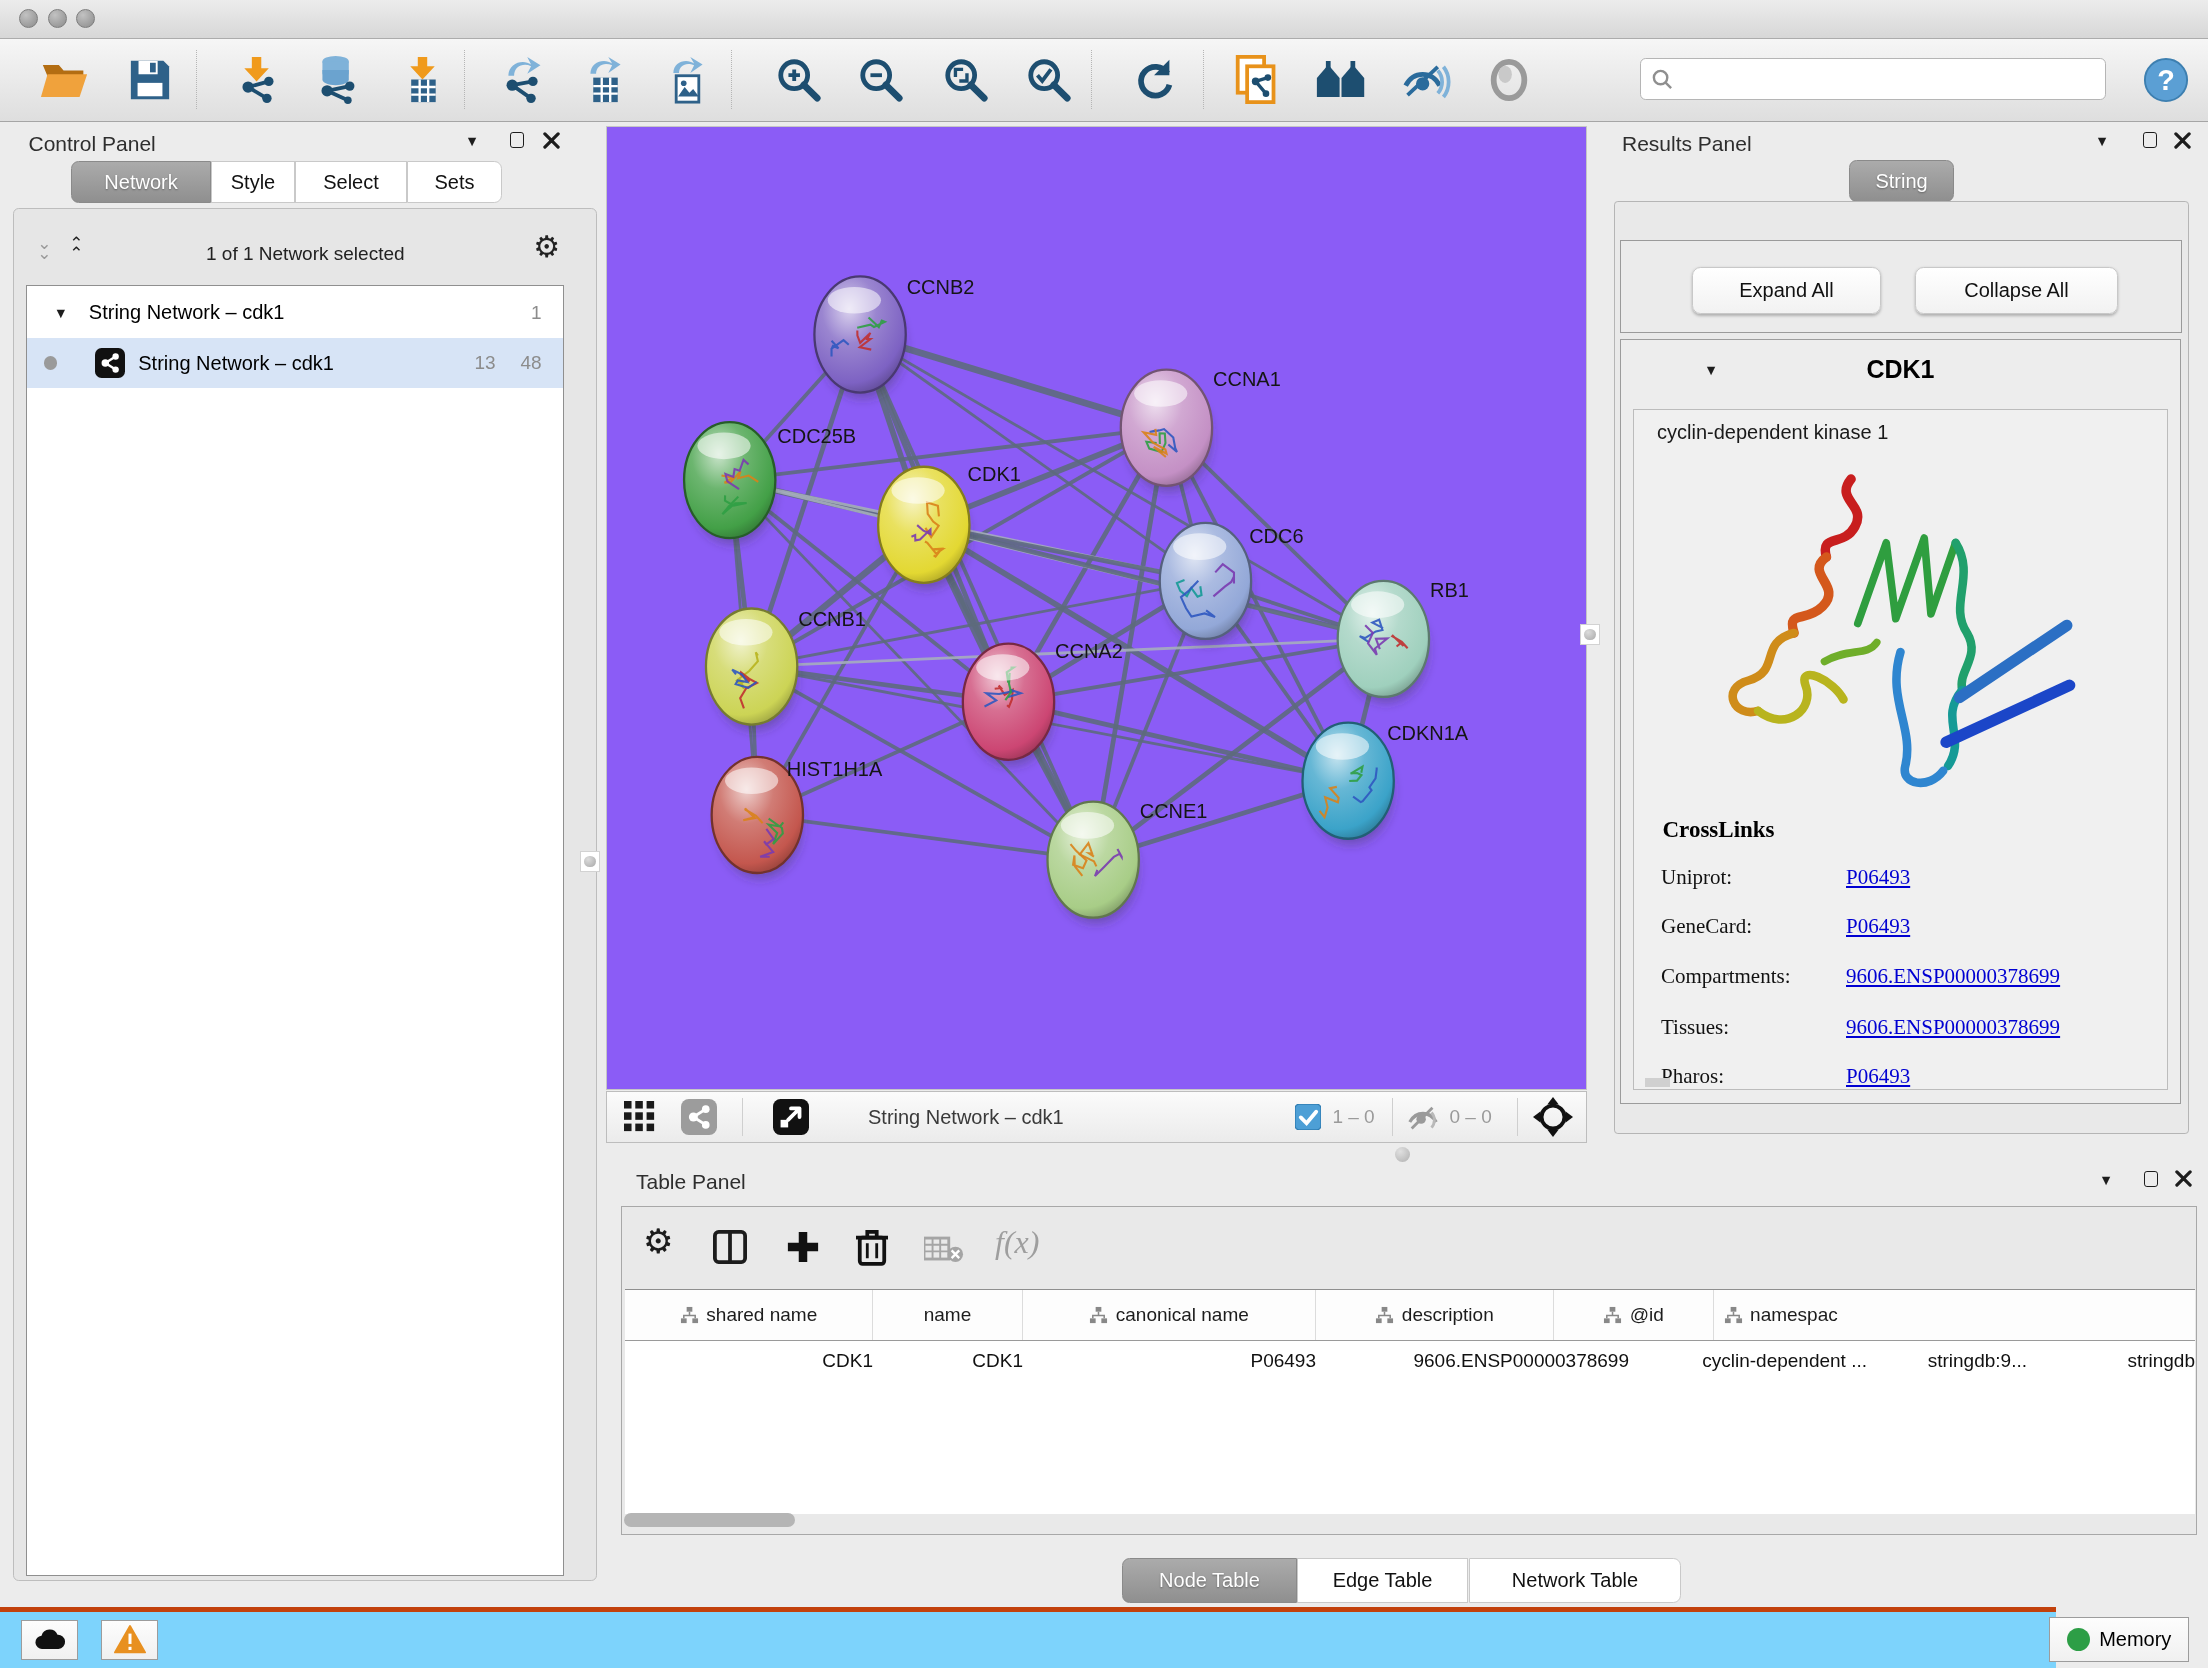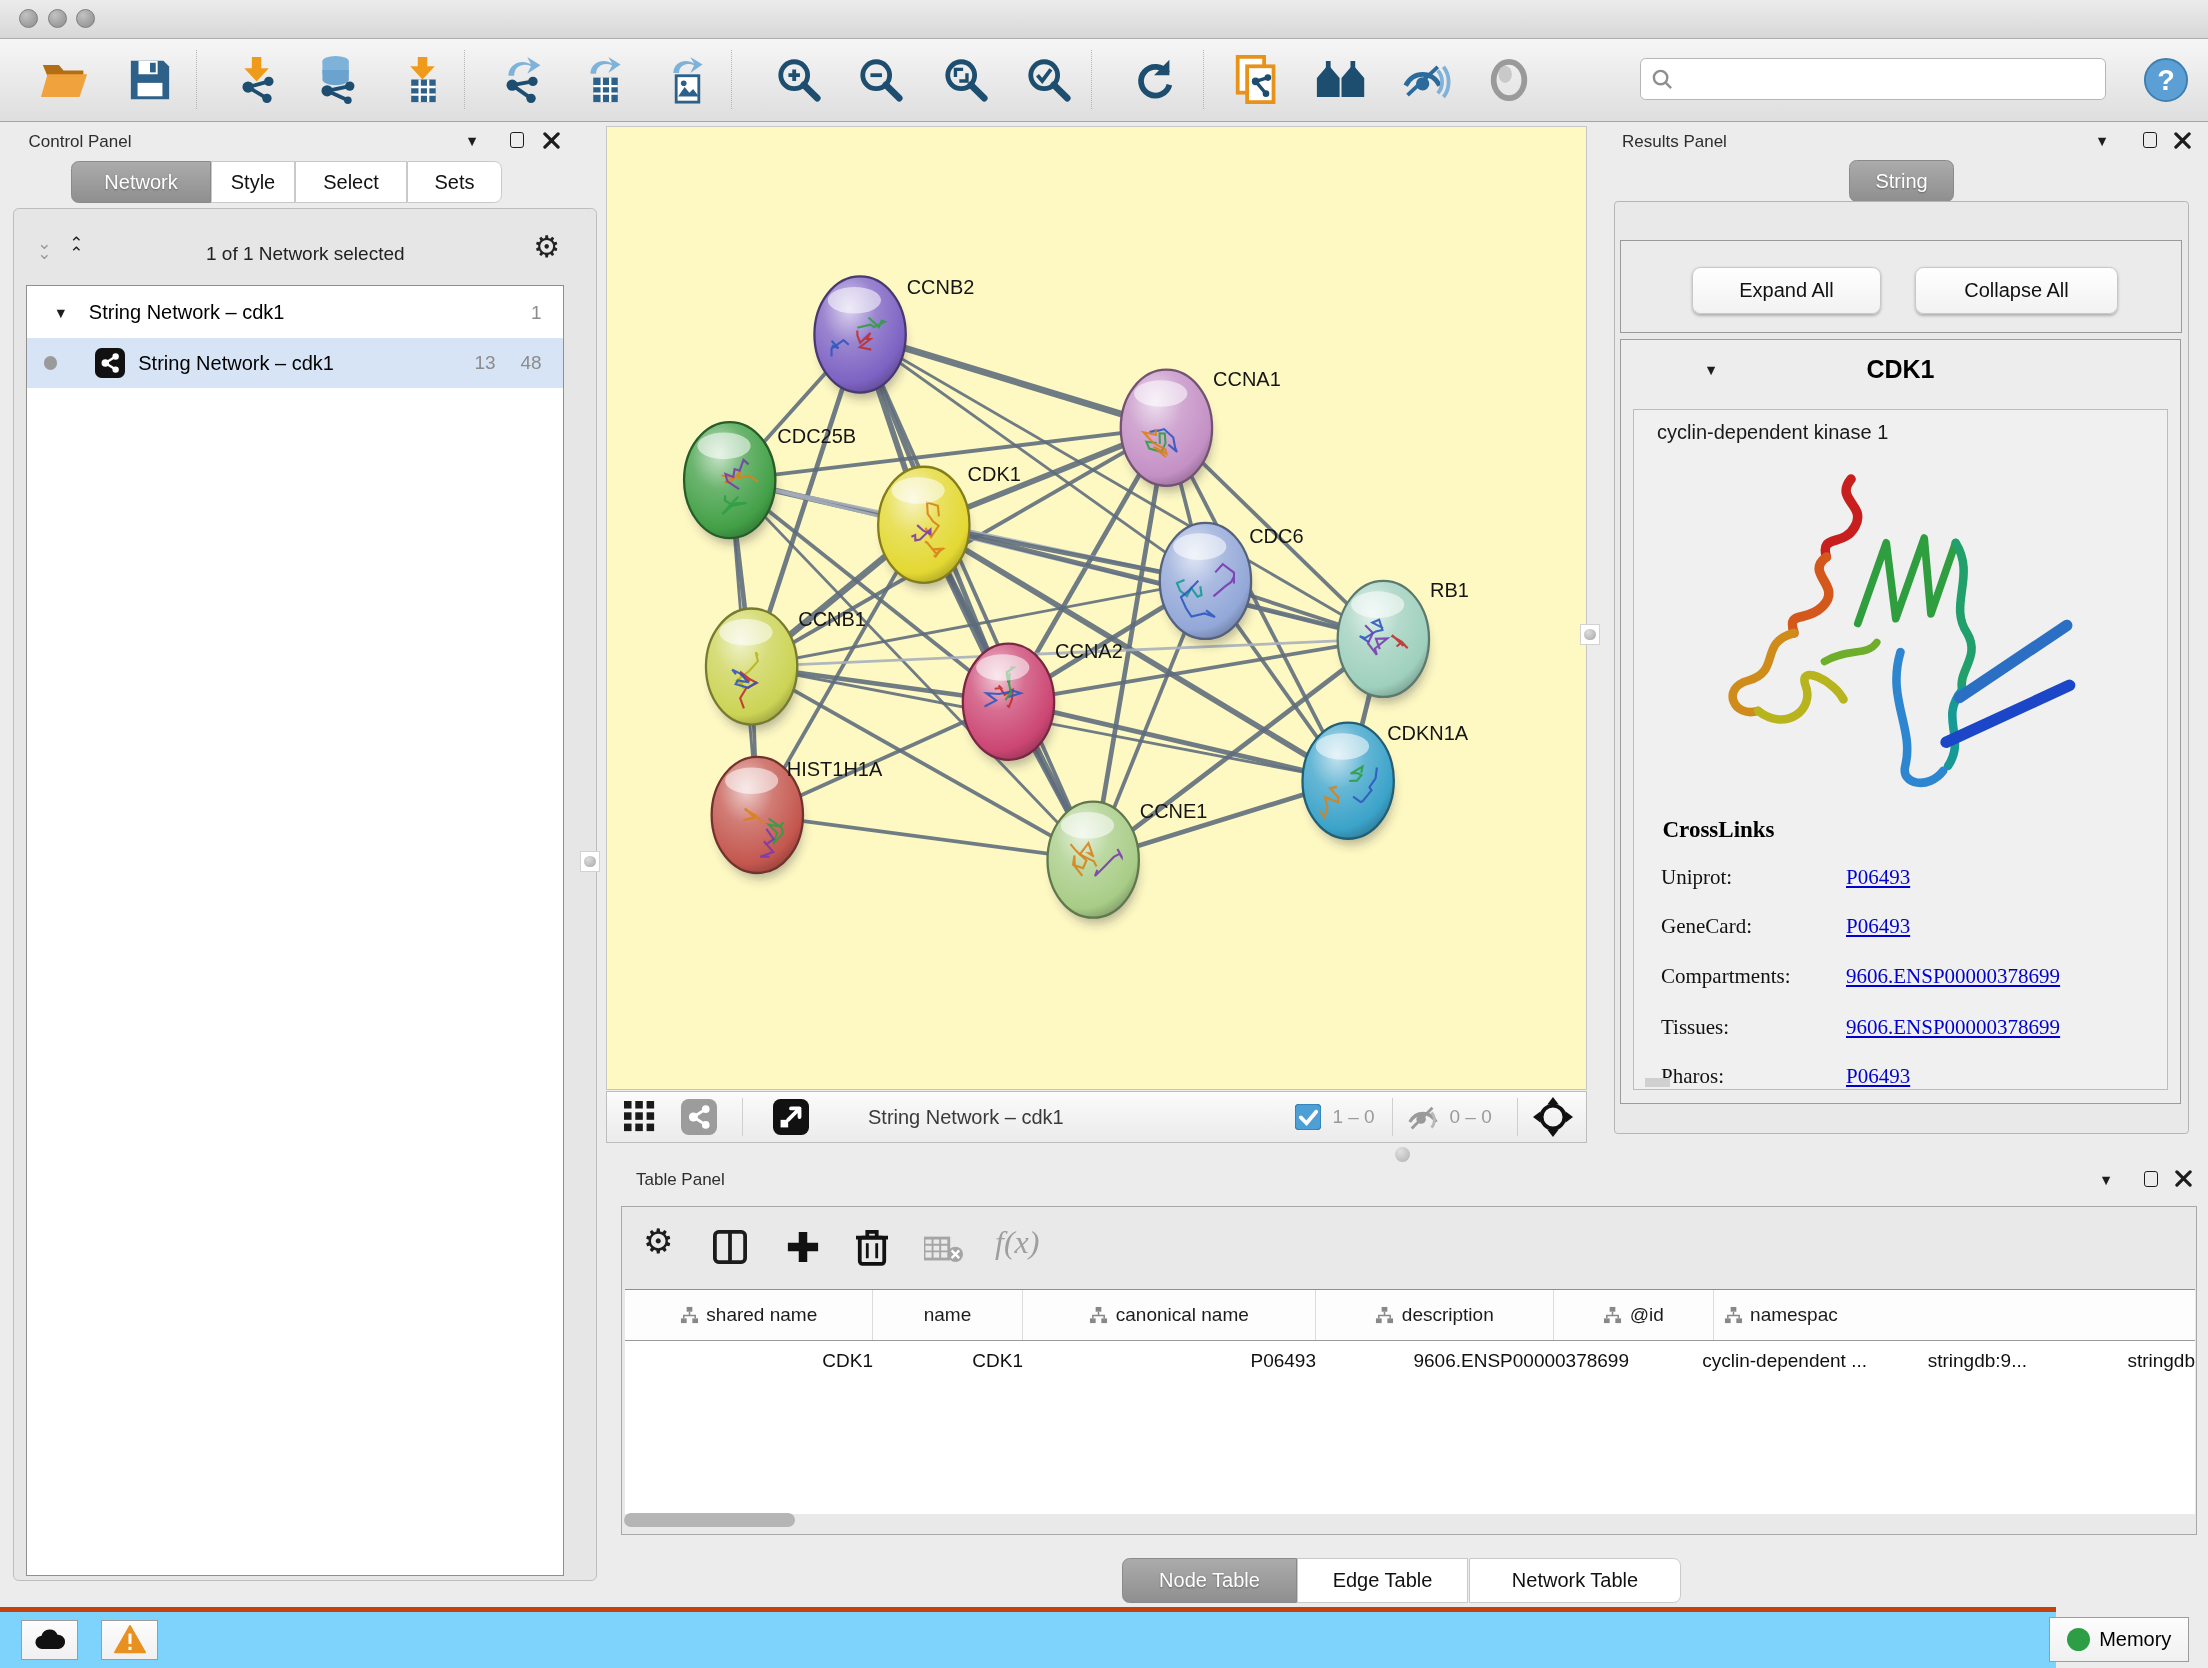--- a/index.html
+++ b/index.html
@@ -13,34 +13,34 @@
   .wtitle{width:100%;text-align:center;top:7.6px;font-size:20px;color:#474747;}
   
   .toolbar{left:0;top:39px;width:2208px;height:82px;background:linear-gradient(#f6f6f6,#dedede);
     border-bottom:1px solid #a5a5a5;}
   .tbtn{top:13.3px;width:55px;height:55px;display:flex;align-items:center;justify-content:center;}
   .tsep{top:11.4px;width:0;height:59px;border-left:1.9px dotted #b5b5b5;}
   .search{left:1640px;top:19px;width:466px;height:42px;background:#fff;border:1px solid #b5b5b5;
     border-radius:5.7px;box-sizing:border-box;display:flex;align-items:center;padding-left:9.5px;}
   .search input{border:none;outline:none;flex:1;font-size:19px;font-family:"Liberation Sans",sans-serif;background:transparent;}
   
-  .phead{font-size:17px;color:#2e2e2e;}
+  .phead{font-size:21px;color:#2e2e2e;}
   .tri{font-size:14.3px;color:#1d1d1d;line-height:1;}
   .sq{width:14.3px;height:16px;border:1.9px solid #1d1d1d;border-radius:2.9px;box-sizing:border-box;}
   .tab{height:42px;display:flex;align-items:center;justify-content:center;font-size:20px;
     background:#fff;border:1px solid #c9c9c9;box-sizing:border-box;color:#111;}
   .tab.sel{background:linear-gradient(#ababab,#8f8f8f);color:#fff;border-color:#8a8a8a;
     text-shadow:0 1px 1.9px rgba(0,0,0,.35);}
   .rnd-l{border-radius:7.6px 0 0 7.6px;} .rnd-r{border-radius:0 7.6px 7.6px 0;} .rnd{border-radius:7.6px;}
   
   .cp-box{left:13.3px;top:207px;width:582px;height:1371px;background:#e6e6e6;border:1px solid #bdbdbd;border-radius:5.7px;}
   .treerow{left:0;width:100%;height:50px;display:flex;align-items:center;position:absolute;}
   .count{color:#8c8c8c;font-size:19px;}
   
-  .canvas{left:606px;top:126px;width:981px;height:964px;background:#fef9c3;border:1px solid #c6c6c6;box-sizing:border-box;}
+  .canvas{left:606px;top:126px;width:981px;height:964px;background:#8b5cf6;border:1px solid #c6c6c6;box-sizing:border-box;}
   .netbar{left:606px;top:1091px;width:981px;height:52px;background:linear-gradient(#fbfbfb,#ebebeb);
     border:1px solid #bdbdbd;box-sizing:border-box;display:flex;align-items:center;}
   .vsep{width:0;height:38px;border-left:1px solid #cfcfcf;}
   .graytxt{color:#9a9a9a;font-size:19px;}
   .handle{width:18px;height:19px;background:#fff;border:1px solid #d2d2d2;display:flex;align-items:center;justify-content:center;}
   .handle i{width:11.4px;height:11.4px;border-radius:50%;background:radial-gradient(circle at 35% 30%,#dcdcdc,#a8a8a8);display:block;}
   .dot-h{width:15px;height:15px;border-radius:50%;background:radial-gradient(circle at 35% 30%,#e0e0e0,#b0b0b0);}
   
   .rp-box{left:1614px;top:201px;width:573px;height:931px;background:#e9e9e9;border:1px solid #b5b5b5;border-radius:3.8px;}
   .rp-exp{left:1620px;top:240px;width:562px;height:93px;background:#ebebeb;border:1px solid #9a9a9a;box-sizing:border-box;padding-left:35px;}

